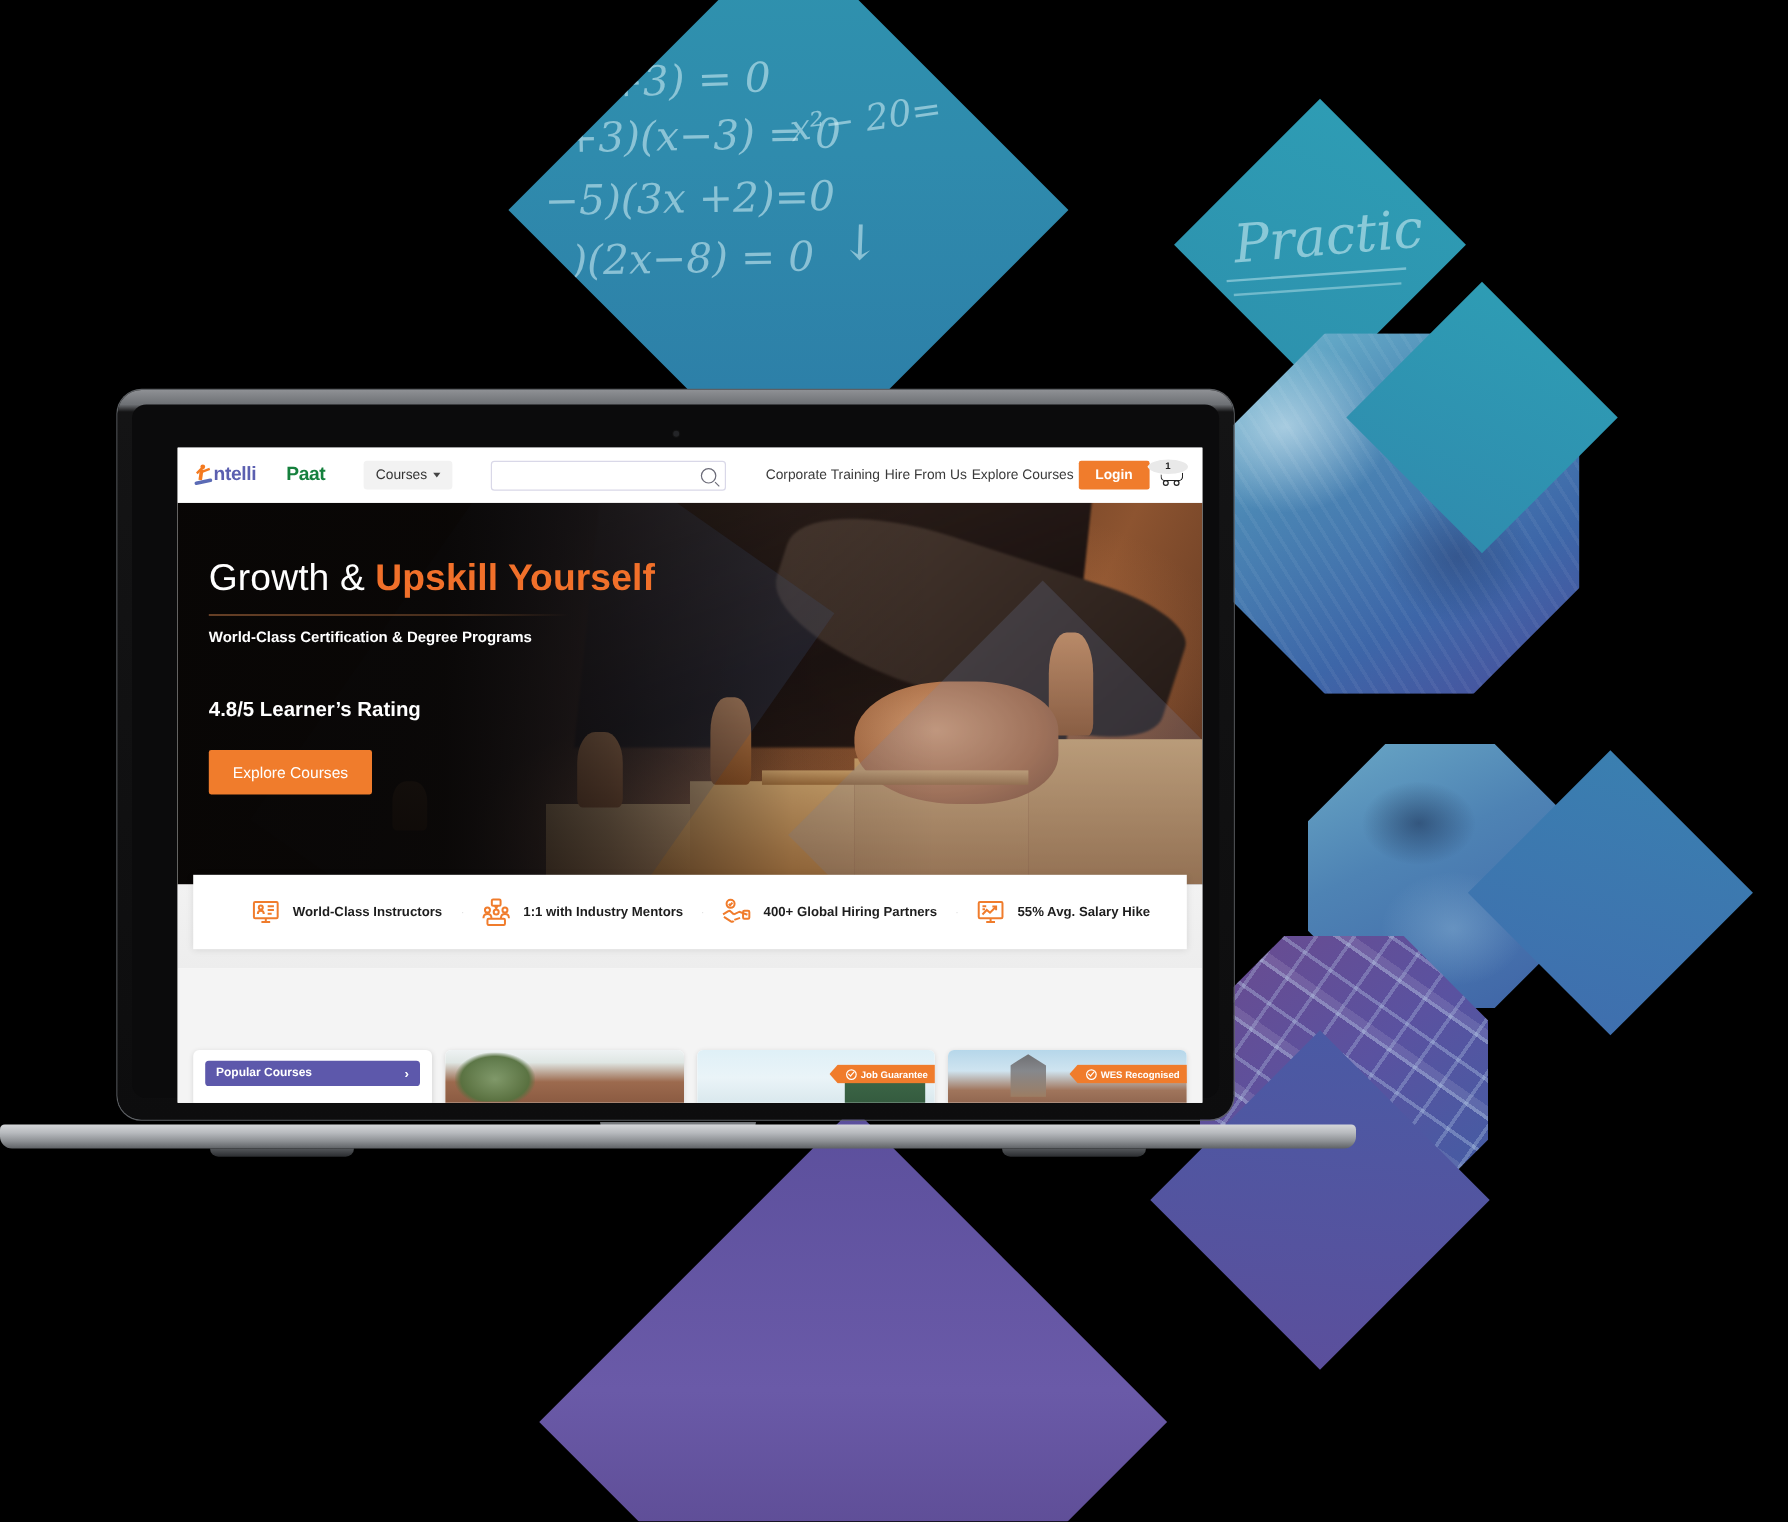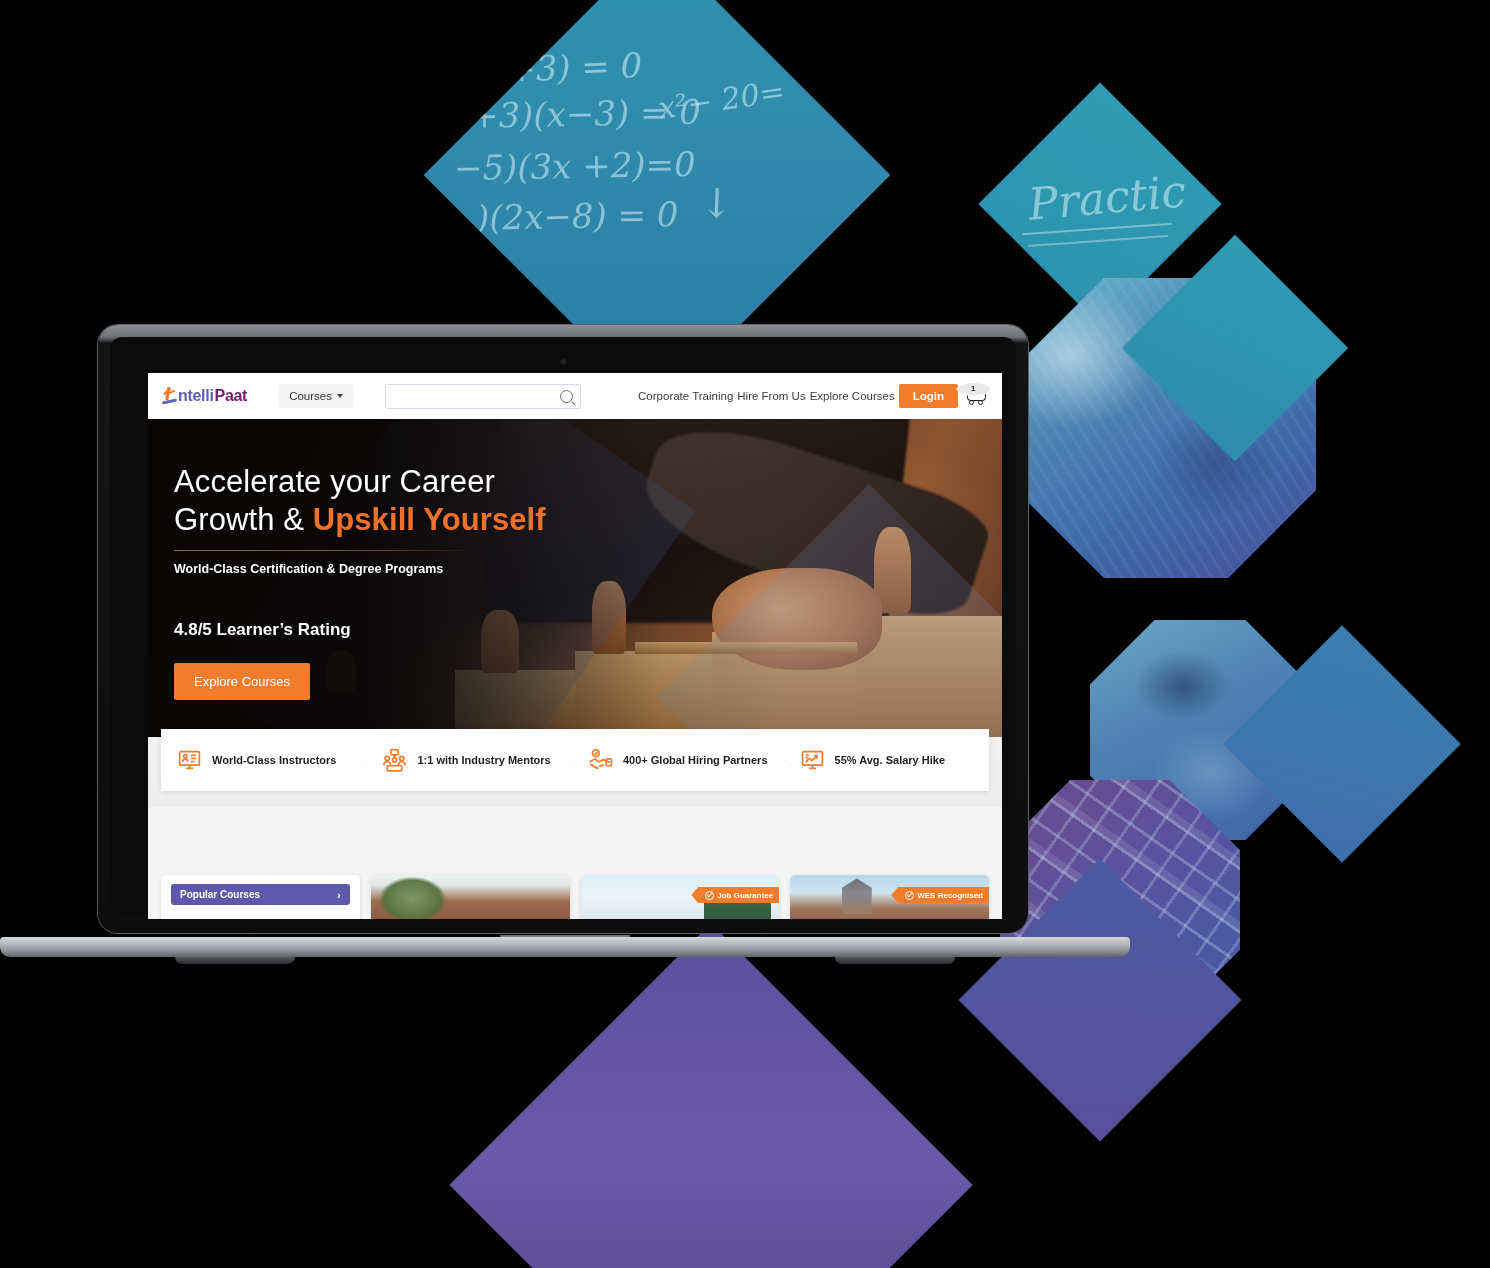--- a/index.html
+++ b/index.html
@@ -87,21 +87,21 @@
        box-sizing:border-box;z-index:5;}
   #logo{display:flex;align-items:center;gap:1px;margin-left:2px;}
   #logo .fig{width:15px;height:20px;position:relative;}
   #logo .fig .b{position:absolute;left:5px;top:1px;width:4px;height:4px;border-radius:50%;background:#f47a20;}
   #logo .fig .t{position:absolute;left:4px;top:5px;width:3px;height:9px;background:#f47a20;transform:rotate(8deg);}
   #logo .fig .a1{position:absolute;left:1px;top:5px;width:7px;height:2px;background:#f47a20;transform:rotate(-45deg);}
   #logo .fig .a2{position:absolute;left:6px;top:5px;width:7px;height:2px;background:#f47a20;transform:rotate(-20deg);}
   #logo .fig .board{position:absolute;left:0px;top:14px;width:15px;height:3px;border-radius:2px;
      background:#5b6bb5;transform:rotate(-12deg);}
   #logo .w1{font:700 16px "Liberation Sans",sans-serif;color:#5b5fb0;letter-spacing:-.3px;}
-  #logo .w2{font:700 16px "Liberation Sans",sans-serif;color:#701a75;letter-spacing:-.3px;}
+  #logo .w2{font:700 16px "Liberation Sans",sans-serif;color:#15803d;letter-spacing:-.3px;padding-left:24px;}
   #coursesBtn{margin-left:32px;height:24px;padding:0 10px;display:flex;align-items:center;gap:5px;
      background:#f2f2f2;border-radius:3px;font-size:11.5px;color:#333;cursor:pointer;}
   #coursesBtn .caret{width:0;height:0;border-left:3.5px solid transparent;border-right:3.5px solid transparent;
      border-top:4px solid #444;}
   #searchWrap{margin-left:32px;width:196px;height:25px;border:1px solid #d9d8e8;border-radius:3px;
      background:#fff;display:flex;align-items:center;padding:0 7px;box-sizing:border-box;}
   #searchWrap input{flex:1;border:0;outline:0;font-size:11px;background:transparent;color:#333;}
   .mag{width:11px;height:11px;border:1.4px solid #6b6b78;border-radius:50%;position:relative;flex:none;}
   .mag::after{content:"";position:absolute;right:-4px;bottom:-3px;width:5px;height:1.4px;background:#6b6b78;
      transform:rotate(45deg);}
@@ -152,21 +152,21 @@
   #h1b b{font-weight:700;color:#f1702a;}
   #hrule{width:300px;height:1px;background:linear-gradient(90deg,#a4653b,#6d4529 70%,transparent);margin:11px 0 11px;}
   #subt{font:700 12.5px "Liberation Sans",sans-serif;color:#fff;}
   #rating{margin-top:44px;font:700 17px "Liberation Sans",sans-serif;color:#fff;}
   #exploreBtn{margin-top:23px;display:inline-block;background:#f07c2c;color:#fff;
      font:400 13px "Liberation Sans",sans-serif;padding:11px 20px;border-radius:2px;cursor:pointer;}
 
   
   #stripWrap{position:relative;height:70px;background:linear-gradient(180deg,#f2f2f2,#ededed);}
   #strip{position:absolute;left:13px;right:13px;top:-8px;height:62px;background:#fff;
-     box-shadow:0 1px 6px rgba(0,0,0,.10);display:flex;align-items:center;}
+     box-shadow:0 1px 6px rgba(0,0,0,.10);display:flex;align-items:center;padding-left:32px;}
   .feat{flex:1;display:flex;align-items:center;gap:10px;padding:0 16px;position:relative;}
   .feat + .feat::before{content:"";position:absolute;left:0;top:12px;bottom:12px;width:1px;background:#e3e3e3;}
   .feat .lbl{font:700 11px "Liberation Sans",sans-serif;color:#1d1d1d;white-space:nowrap;}
   .ico{width:25px;height:25px;flex:none;position:relative;color:#f07c2c;}
   .ico svg{width:25px;height:25px;display:block;}
 
   
   #programs{position:relative;height:126px;background:#f4f4f4;}
   #progTitle{text-align:center;font:700 19px "Liberation Sans",sans-serif;color:#1a1a1a;padding-top:22px;}
   #cards{position:absolute;left:13px;right:13px;top:68px;display:flex;gap:11px;}
@@ -303,21 +303,20 @@
               <div class="pc" style="left:52%;top:51%;width:4%;height:23%;"></div>
               <div class="pc" style="left:85%;top:34%;width:4.4%;height:27%;"></div>
               <div class="hand"></div>
               <div class="step" style="left:57%;top:70%;width:26%;height:4%;"></div>
             </div>
             <div id="heroShape1"></div>
             <div id="heroShape2"></div>
             <div id="heroGrad"></div>
 
             <div id="heroText">
-              <div id="h1a">Accelerate your Career</div>
               <div id="h1b"><span>Growth &amp; </span><b>Upskill Yourself</b></div>
               <div id="hrule"></div>
               <div id="subt">World-Class Certification &amp; Degree Programs</div>
               <div id="rating">4.8/5 Learner’s Rating</div>
               <div id="exploreBtn">Explore Courses</div>
             </div>
           </div>
 
           <div id="stripWrap">
             <div id="strip">

